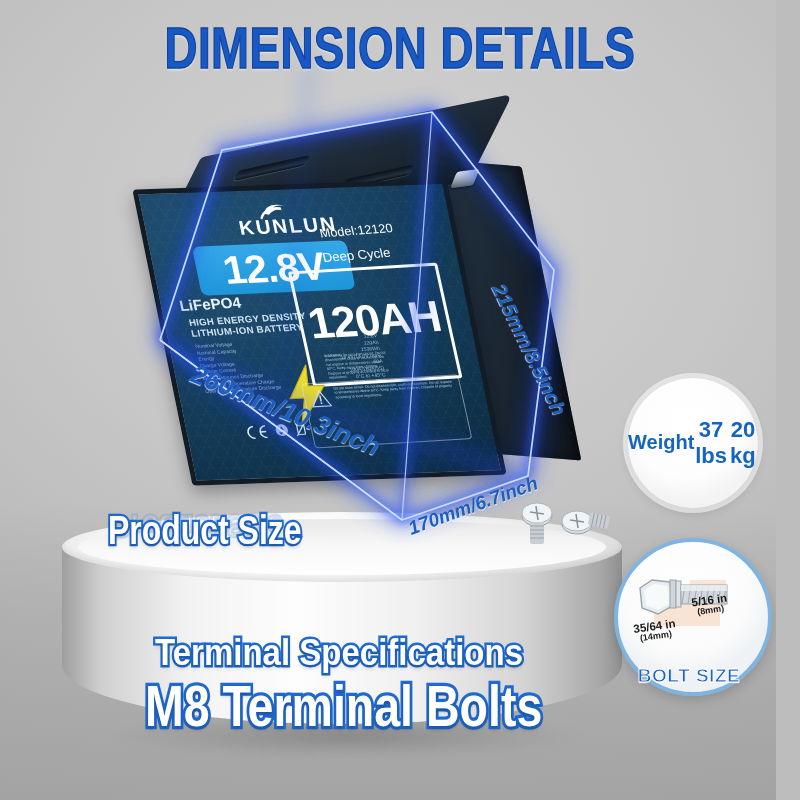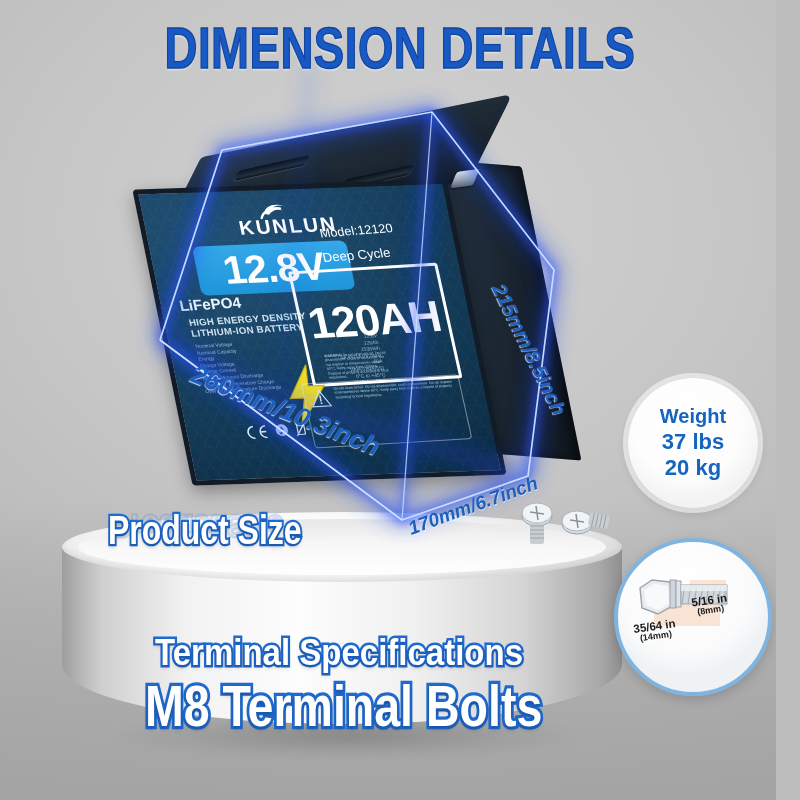--- a/index.html
+++ b/index.html
@@ -183,21 +183,21 @@
     position:absolute;color:#1d5fbf;font-weight:bold;white-space:nowrap;
     text-shadow:0 1px 1px rgba(255,255,255,.8);
   }
   .dim.w{left:185px;top:395px;font-size:26px;transform:rotate(22deg);font-style:italic;}
   .dim.d{left:405px;top:495px;font-size:19px;transform:rotate(-20deg);font-style:italic;}
   .dim.h{left:508px;top:280px;font-size:20px;transform:rotate(64deg);transform-origin:0 0;font-style:italic;}
 
   
   .badge{
     position:absolute;border-radius:50%;background:#fff;
-    display:flex;align-items:center;justify-content:center;flex-direction:column;
+    display:flex;align-items:center;justify-content:center;flex-direction:row;
   }
   .weight{
     left:628px;top:378px;width:130px;height:130px;
     background:radial-gradient(60% 60% at 45% 35%,#ffffff 0%,#fdfdfd 70%,#f3f3f3 100%);
     box-shadow:0 0 0 5px rgba(255,255,255,.55),0 4px 12px rgba(0,0,0,.16);
   }
   .weight div{color:#1565c0;font-weight:bold;line-height:1.18;text-align:center;}
   .weight .wl{font-size:20px;}
   .weight .wv{font-size:22px;}
 
@@ -475,18 +475,19 @@
     </svg>
     <div class="bl-dim bd-a">
       <div class="big">5/16 in</div>
       <div class="sm">(8mm)</div>
     </div>
     <div class="bl-dim bd-b">
       <div class="big">35/64 in</div>
       <div class="sm">(14mm)</div>
     </div>
   </div>
+  <div class="boltlabel">BOLT SIZE</div>
 
   <div class="oh psize">Product Size</div>
   <div class="oh tspec">Terminal Specifications</div>
   <div class="oh m8">M8 Terminal Bolts</div>
 
 </div>
 
 </body></html>

